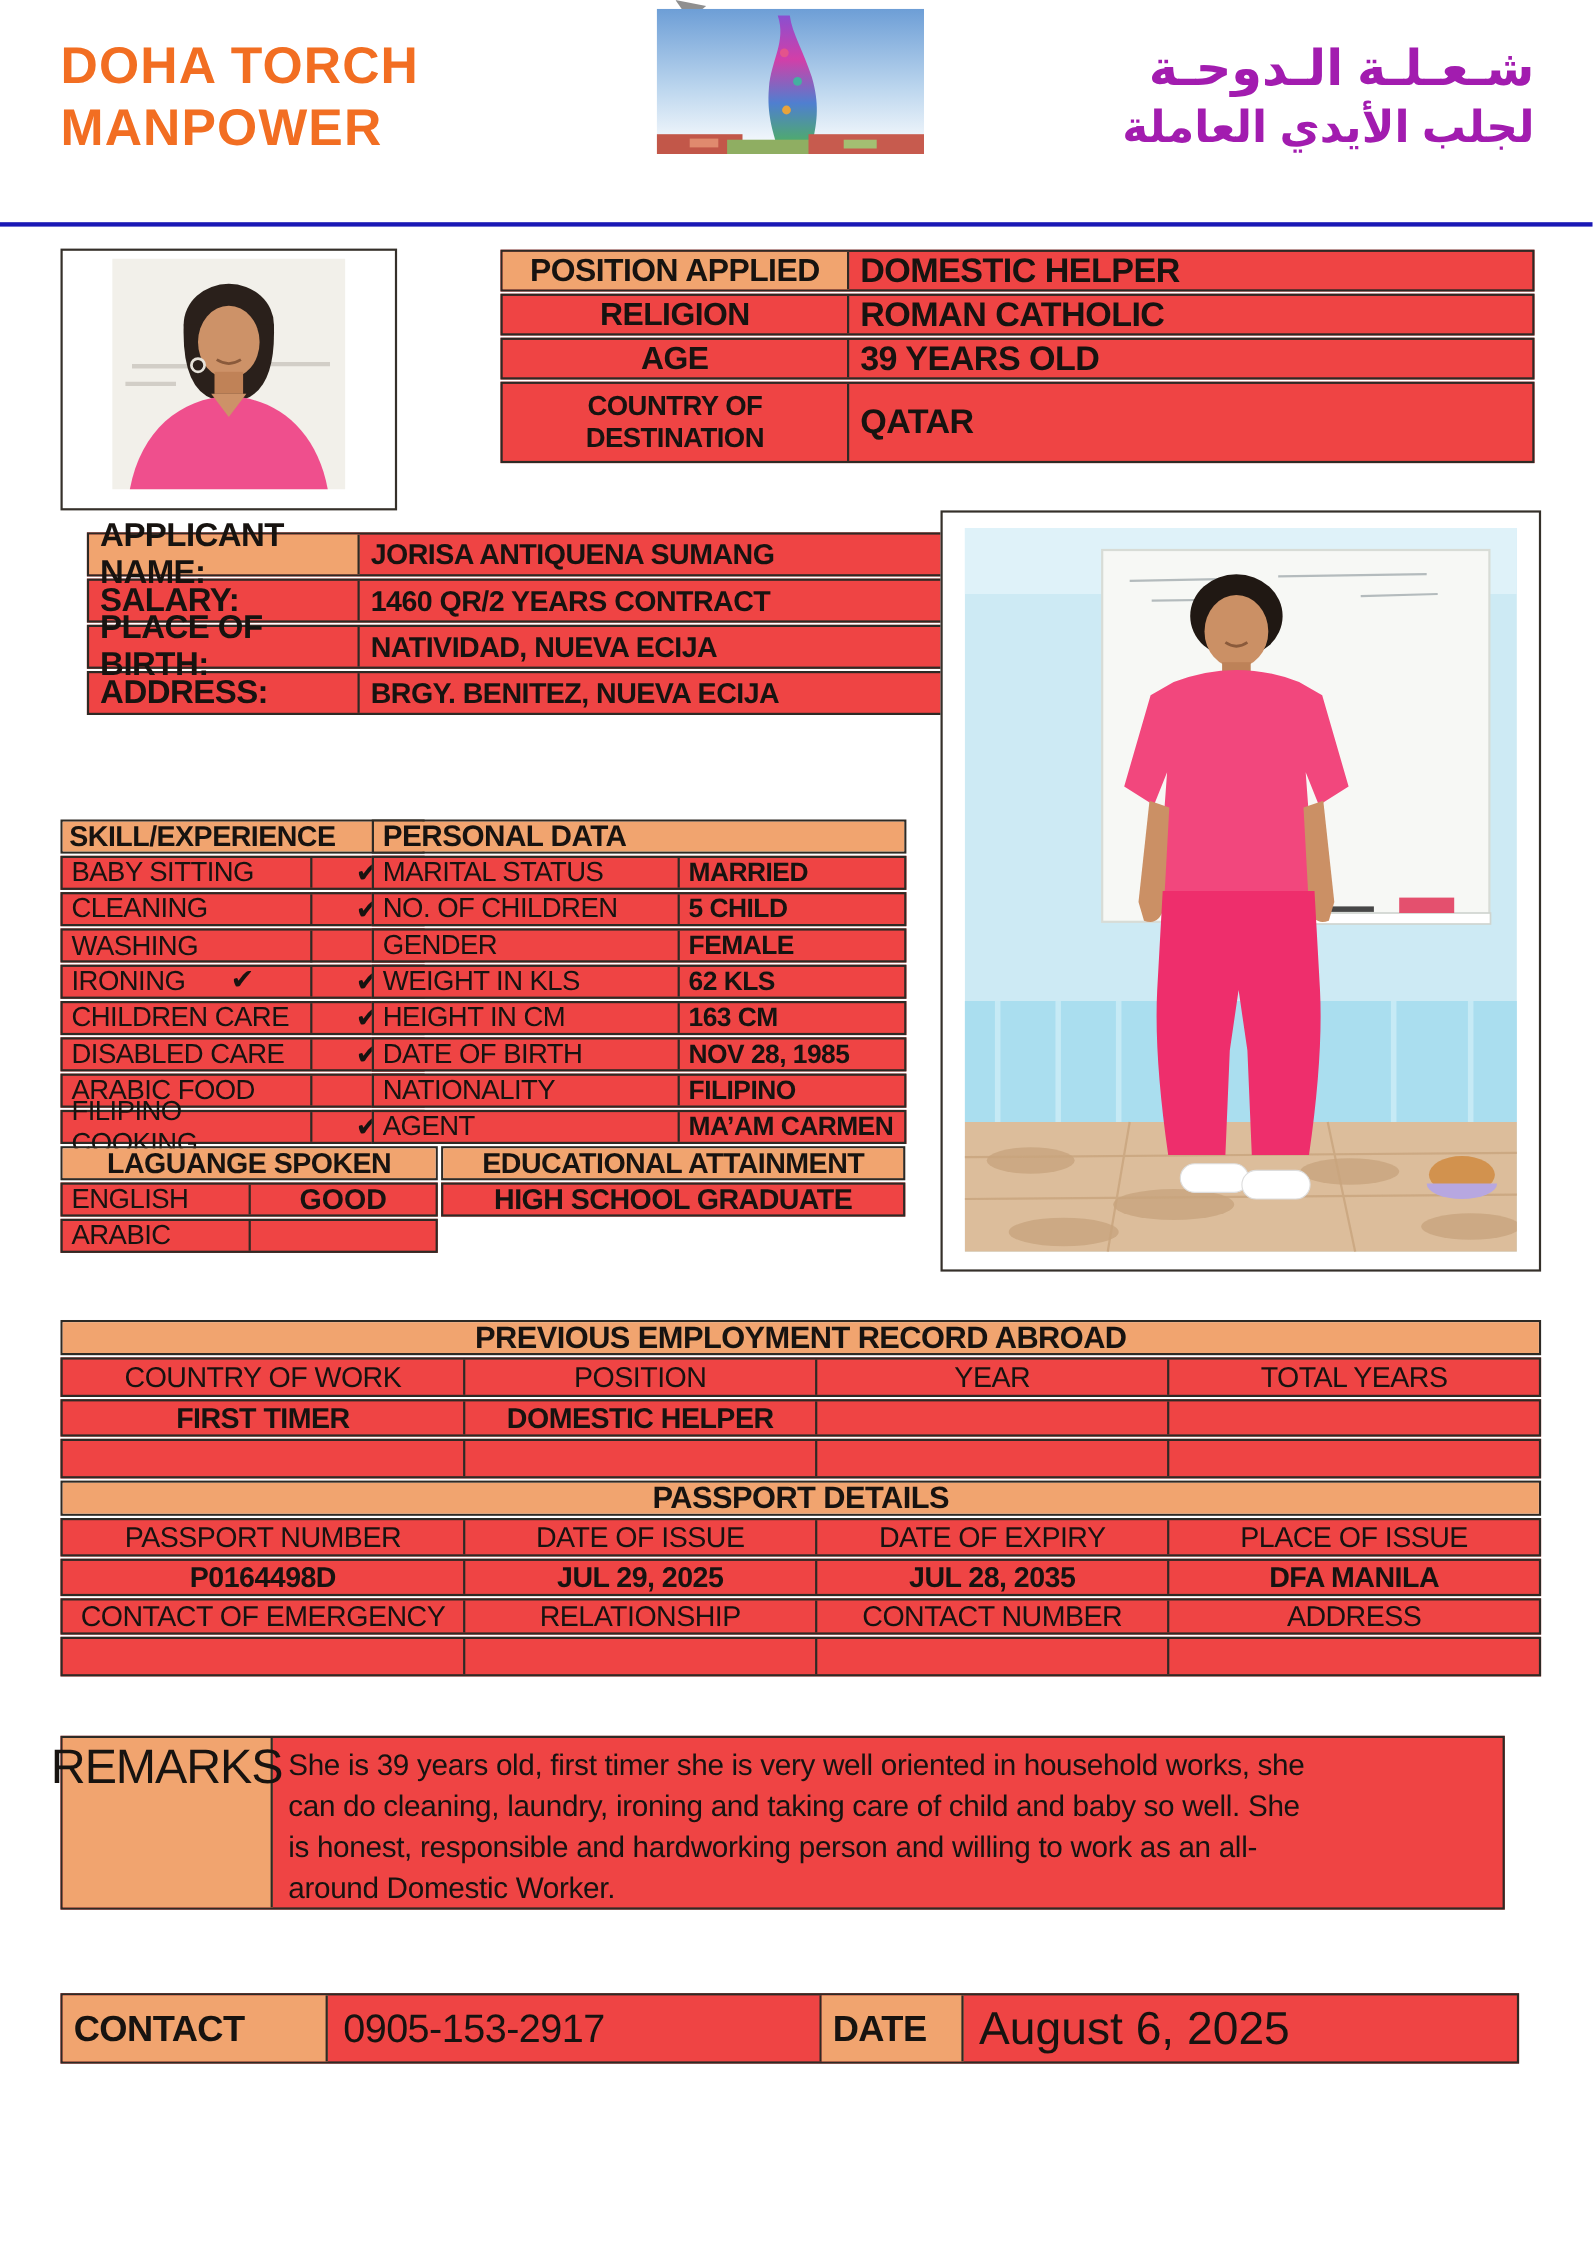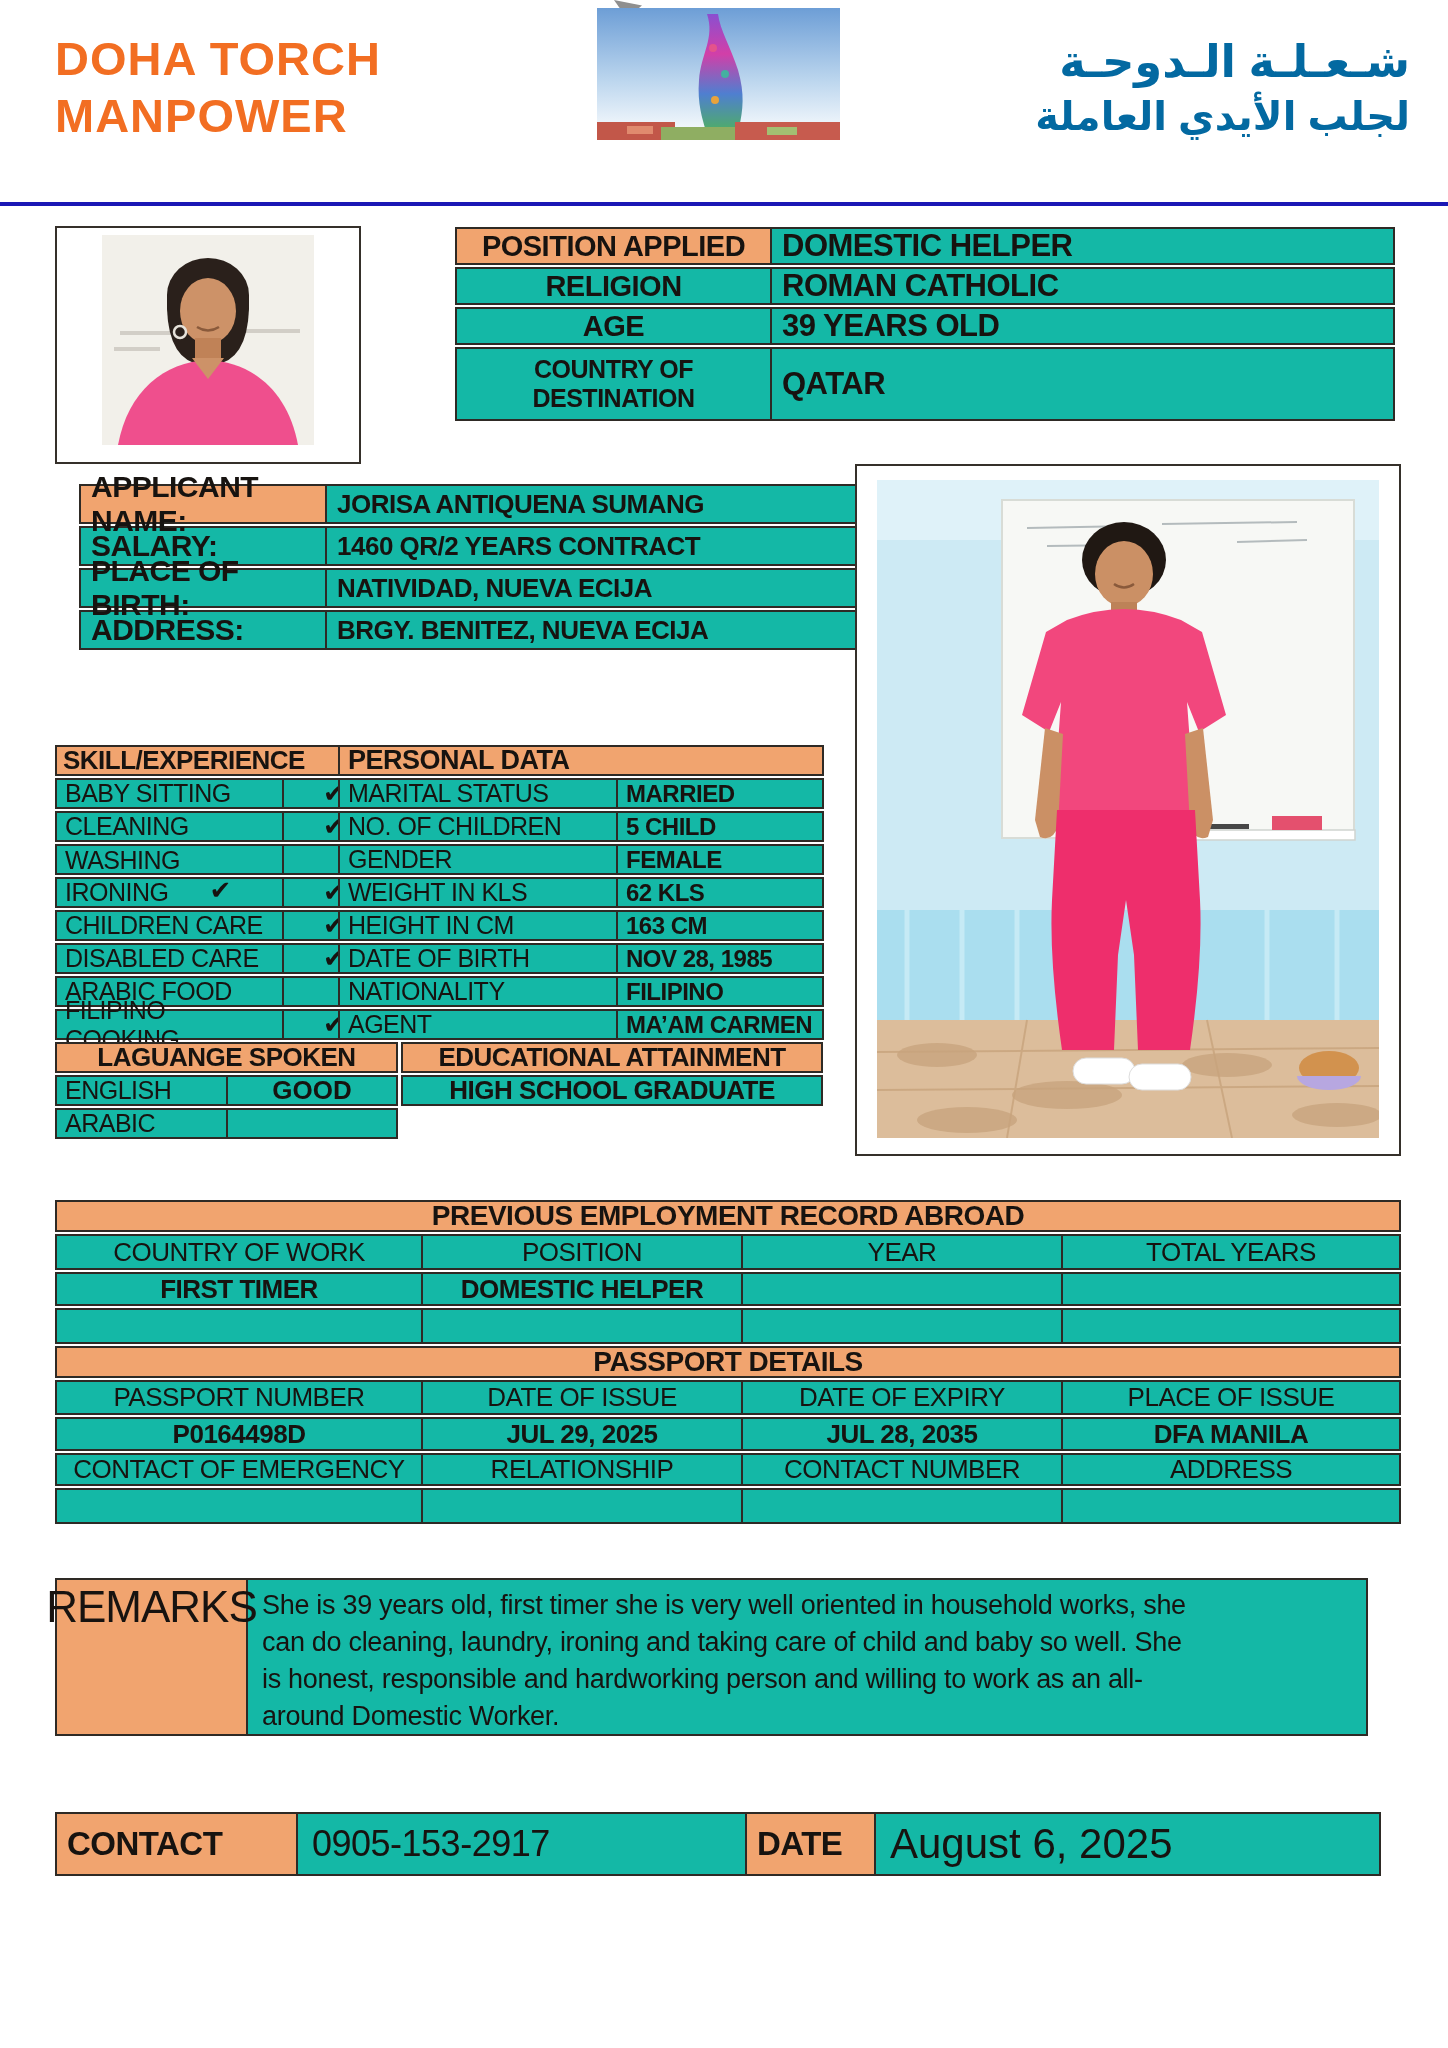--- a/index.html
+++ b/index.html
@@ -5,32 +5,32 @@
   html,body{margin:0;padding:0;background:#ffffff;}
   .page{position:relative;width:1448px;height:2048px;background:#ffffff;overflow:hidden;
         font-family:"Liberation Sans","DejaVu Sans",sans-serif;color:#171310;}
 
   
   .company-title{position:absolute;left:55px;top:30px;font-size:47px;font-weight:800;
                  color:#f26e22;line-height:57px;letter-spacing:1px;}
   .logo{position:absolute;left:597px;top:8px;width:243px;height:132px;}
   .top-arrow{position:absolute;left:614px;top:0;width:28px;height:18px;background:#8f8f8f;
              clip-path:polygon(0 0,100% 30%,45% 100%);}
-  .arabic{position:absolute;right:38px;top:34px;text-align:right;direction:rtl;
-          color:#0369a1;font-weight:bold;}
+  .arabic{position:absolute;right:53px;top:34px;text-align:right;direction:rtl;
+          color:#a21caf;font-weight:bold;}
   .arabic .ar1{font-size:45px;line-height:56px;}
   .arabic .ar2{font-size:40px;line-height:52px;}
   .blue-rule{position:absolute;left:0;top:202px;width:1448px;height:4px;background:#1a18b5;}
 
   
   .frame{position:absolute;background:#ffffff;border:2px solid #35302a;box-sizing:border-box;}
 
   
   .tbl{position:absolute;}
-  .tr{display:flex;border:2px solid #2e2a25;background:#14b8a6;margin-bottom:2px;
+  .tr{display:flex;border:2px solid #2e2a25;background:#ef4444;margin-bottom:2px;
       box-sizing:border-box;align-items:stretch;}
   .td{display:flex;align-items:center;box-sizing:border-box;padding:0 10px;min-width:0;}
   .td:not(:last-child){border-right:2px solid #2e2a25;}
   .hd{background:#f1a46f;}
   .c{justify-content:center;text-align:center;padding:0 4px;}
   .b{font-weight:bold;}
   .lbl{font-weight:bold;letter-spacing:-0.5px;}
   .cond{letter-spacing:-0.5px;}
 
   .fs24{font-size:24px}.fs25{font-size:25px}.fs26{font-size:26px}.fs27{font-size:27px}

